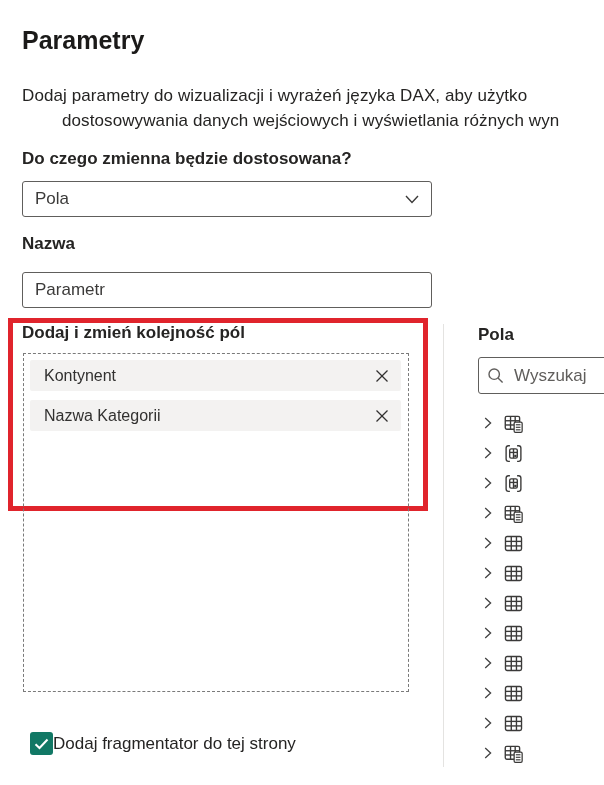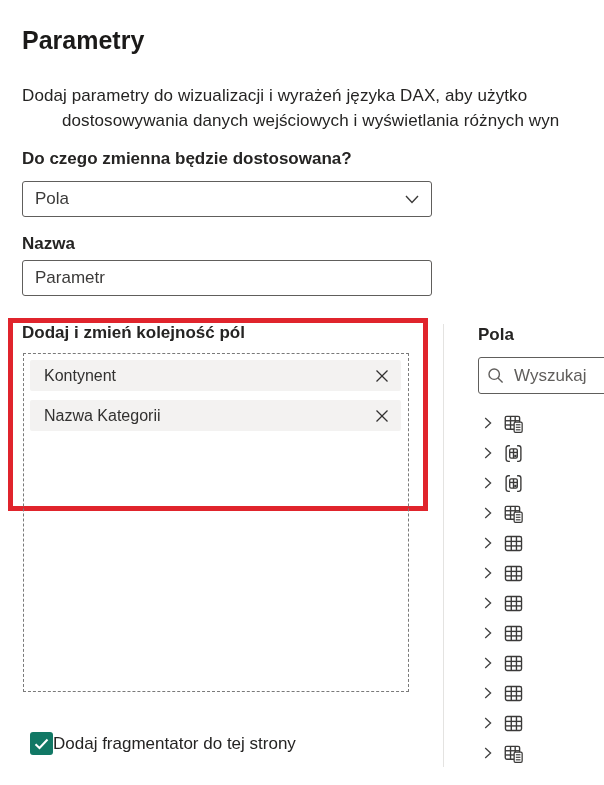--- a/index.html
+++ b/index.html
@@ -17,21 +17,21 @@
   .field-label{left:22px;font-size:17px;font-weight:600;color:#252423;}
   #adjust-label{top:149px;}
   #name-label{top:234px;}
 
   .inputbox{
     left:22px;width:384px;height:34px;
     border:1px solid #605e5c;border-radius:3px;background:#fff;
     display:flex;align-items:center;padding:0 12px;box-sizing:content-box;
   }
   #adjust-dropdown{top:181px;justify-content:space-between;cursor:pointer;}
-  #name-inputwrap{top:260px;}
+  #name-inputwrap{top:272px;}
   .inputbox .val{font-size:17px;color:#3b3a39;}
   #name-input{border:none;outline:none;font-size:17px;color:#3b3a39;width:100%;
     font-family:"Liberation Sans","DejaVu Sans",sans-serif;padding:0;background:transparent;}
 
   #annotation-rectangle{left:8px;top:318px;width:410px;height:183px;border:5px solid #e0242c;}
 
   #fields-section-label{top:323px;}
   #fields-dropzone{left:23px;top:353px;width:384px;height:337px;border:1px dashed #7a7a7a;}
 
   #chips-container{position:absolute;left:30px;top:360px;width:371px;}

